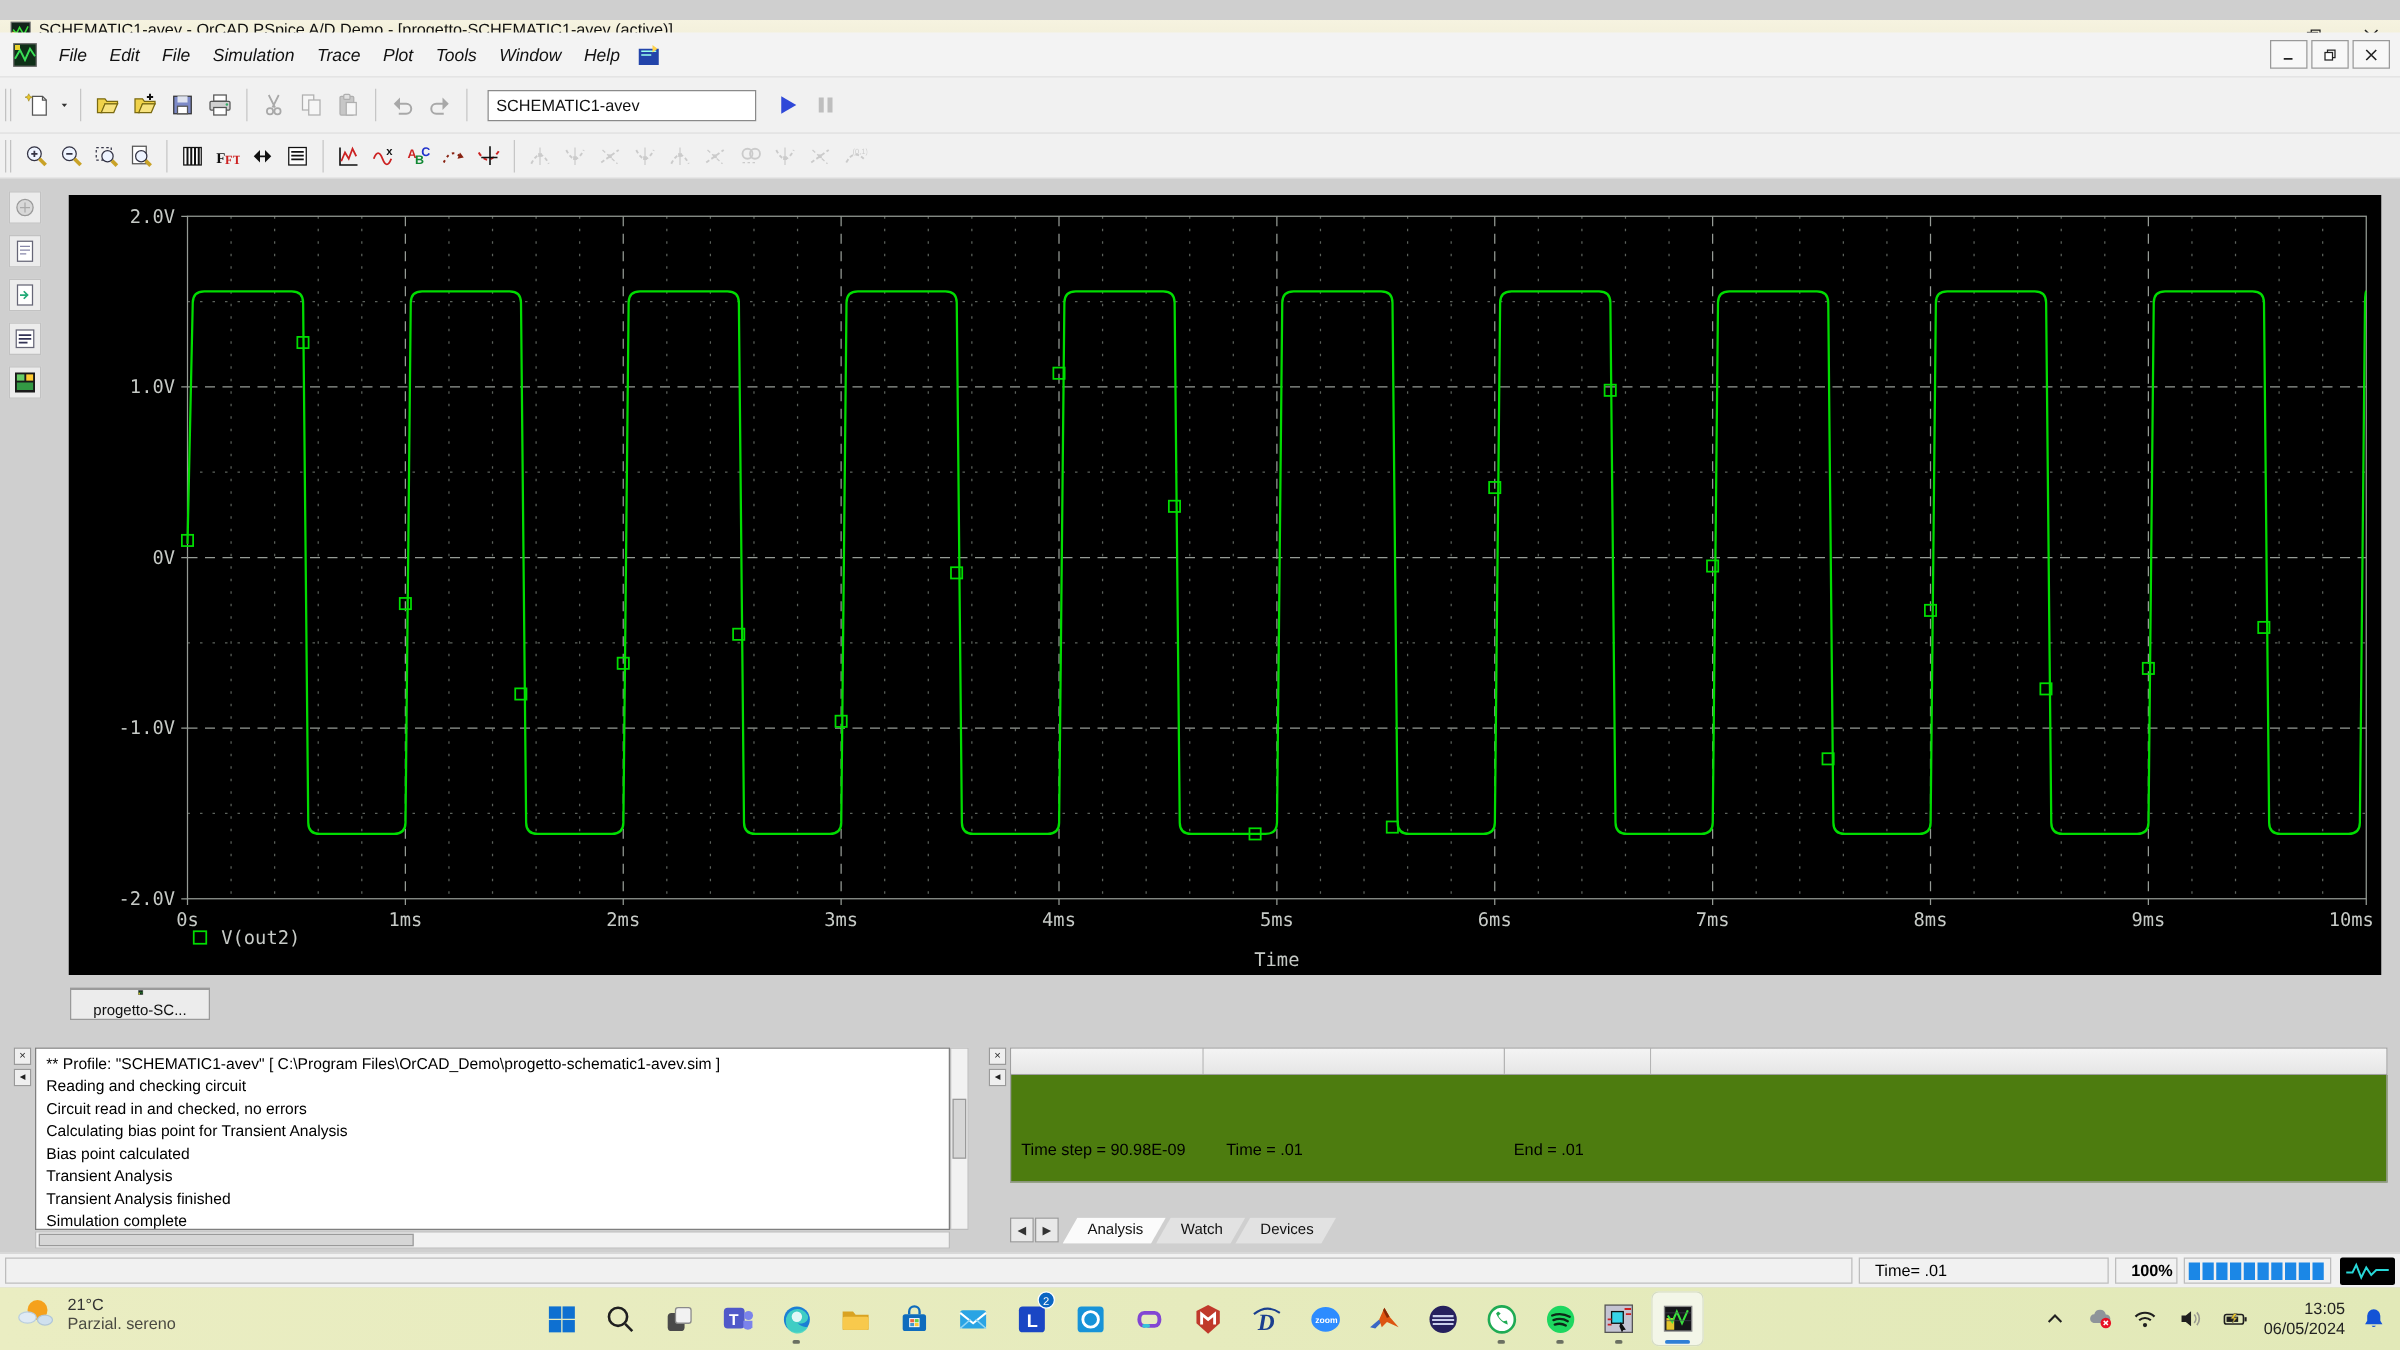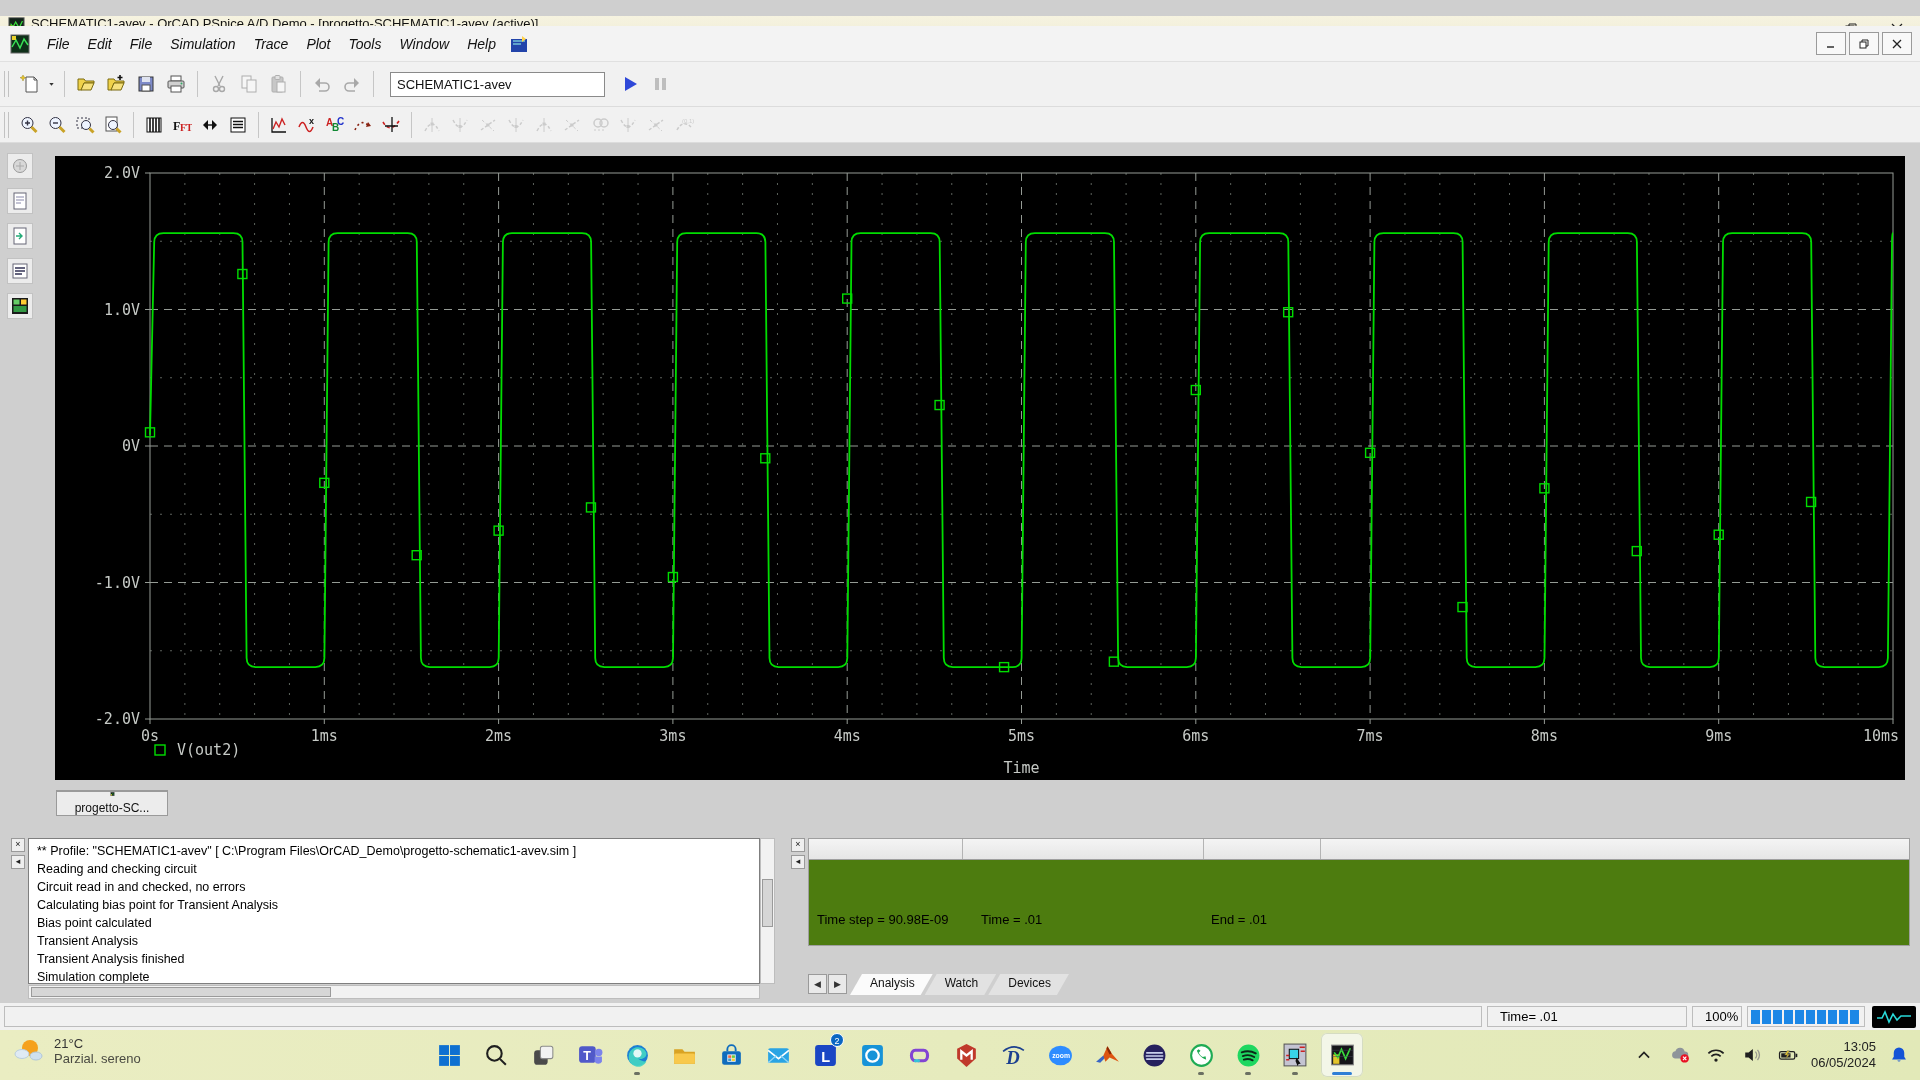--- a/index.html
+++ b/index.html
@@ -663,21 +663,21 @@
             <div class="sheet-tab">Watch</div>
             <div class="sheet-tab">Devices</div>
           </div>
       </div>
     </div>
   </div>
 
   <div class="statusbar">
     <div class="sb-field" style="left:4px;width:1478px;"></div>
     <div class="sb-field" style="left:1487px;width:200px;">Time= .01</div>
-    <div class="sb-field" style="left:1692px;width:50px;">100%</div>
+    <div class="sb-field" style="left:1692px;width:50px;font-weight:bold;">100%</div>
     <div class="sb-field sb-progress" id="sb-progress" style="left:1747px;width:118px;">
         <div class="sb-block"></div>
         <div class="sb-block"></div>
         <div class="sb-block"></div>
         <div class="sb-block"></div>
         <div class="sb-block"></div>
         <div class="sb-block"></div>
         <div class="sb-block"></div>
         <div class="sb-block"></div>
         <div class="sb-block"></div>

